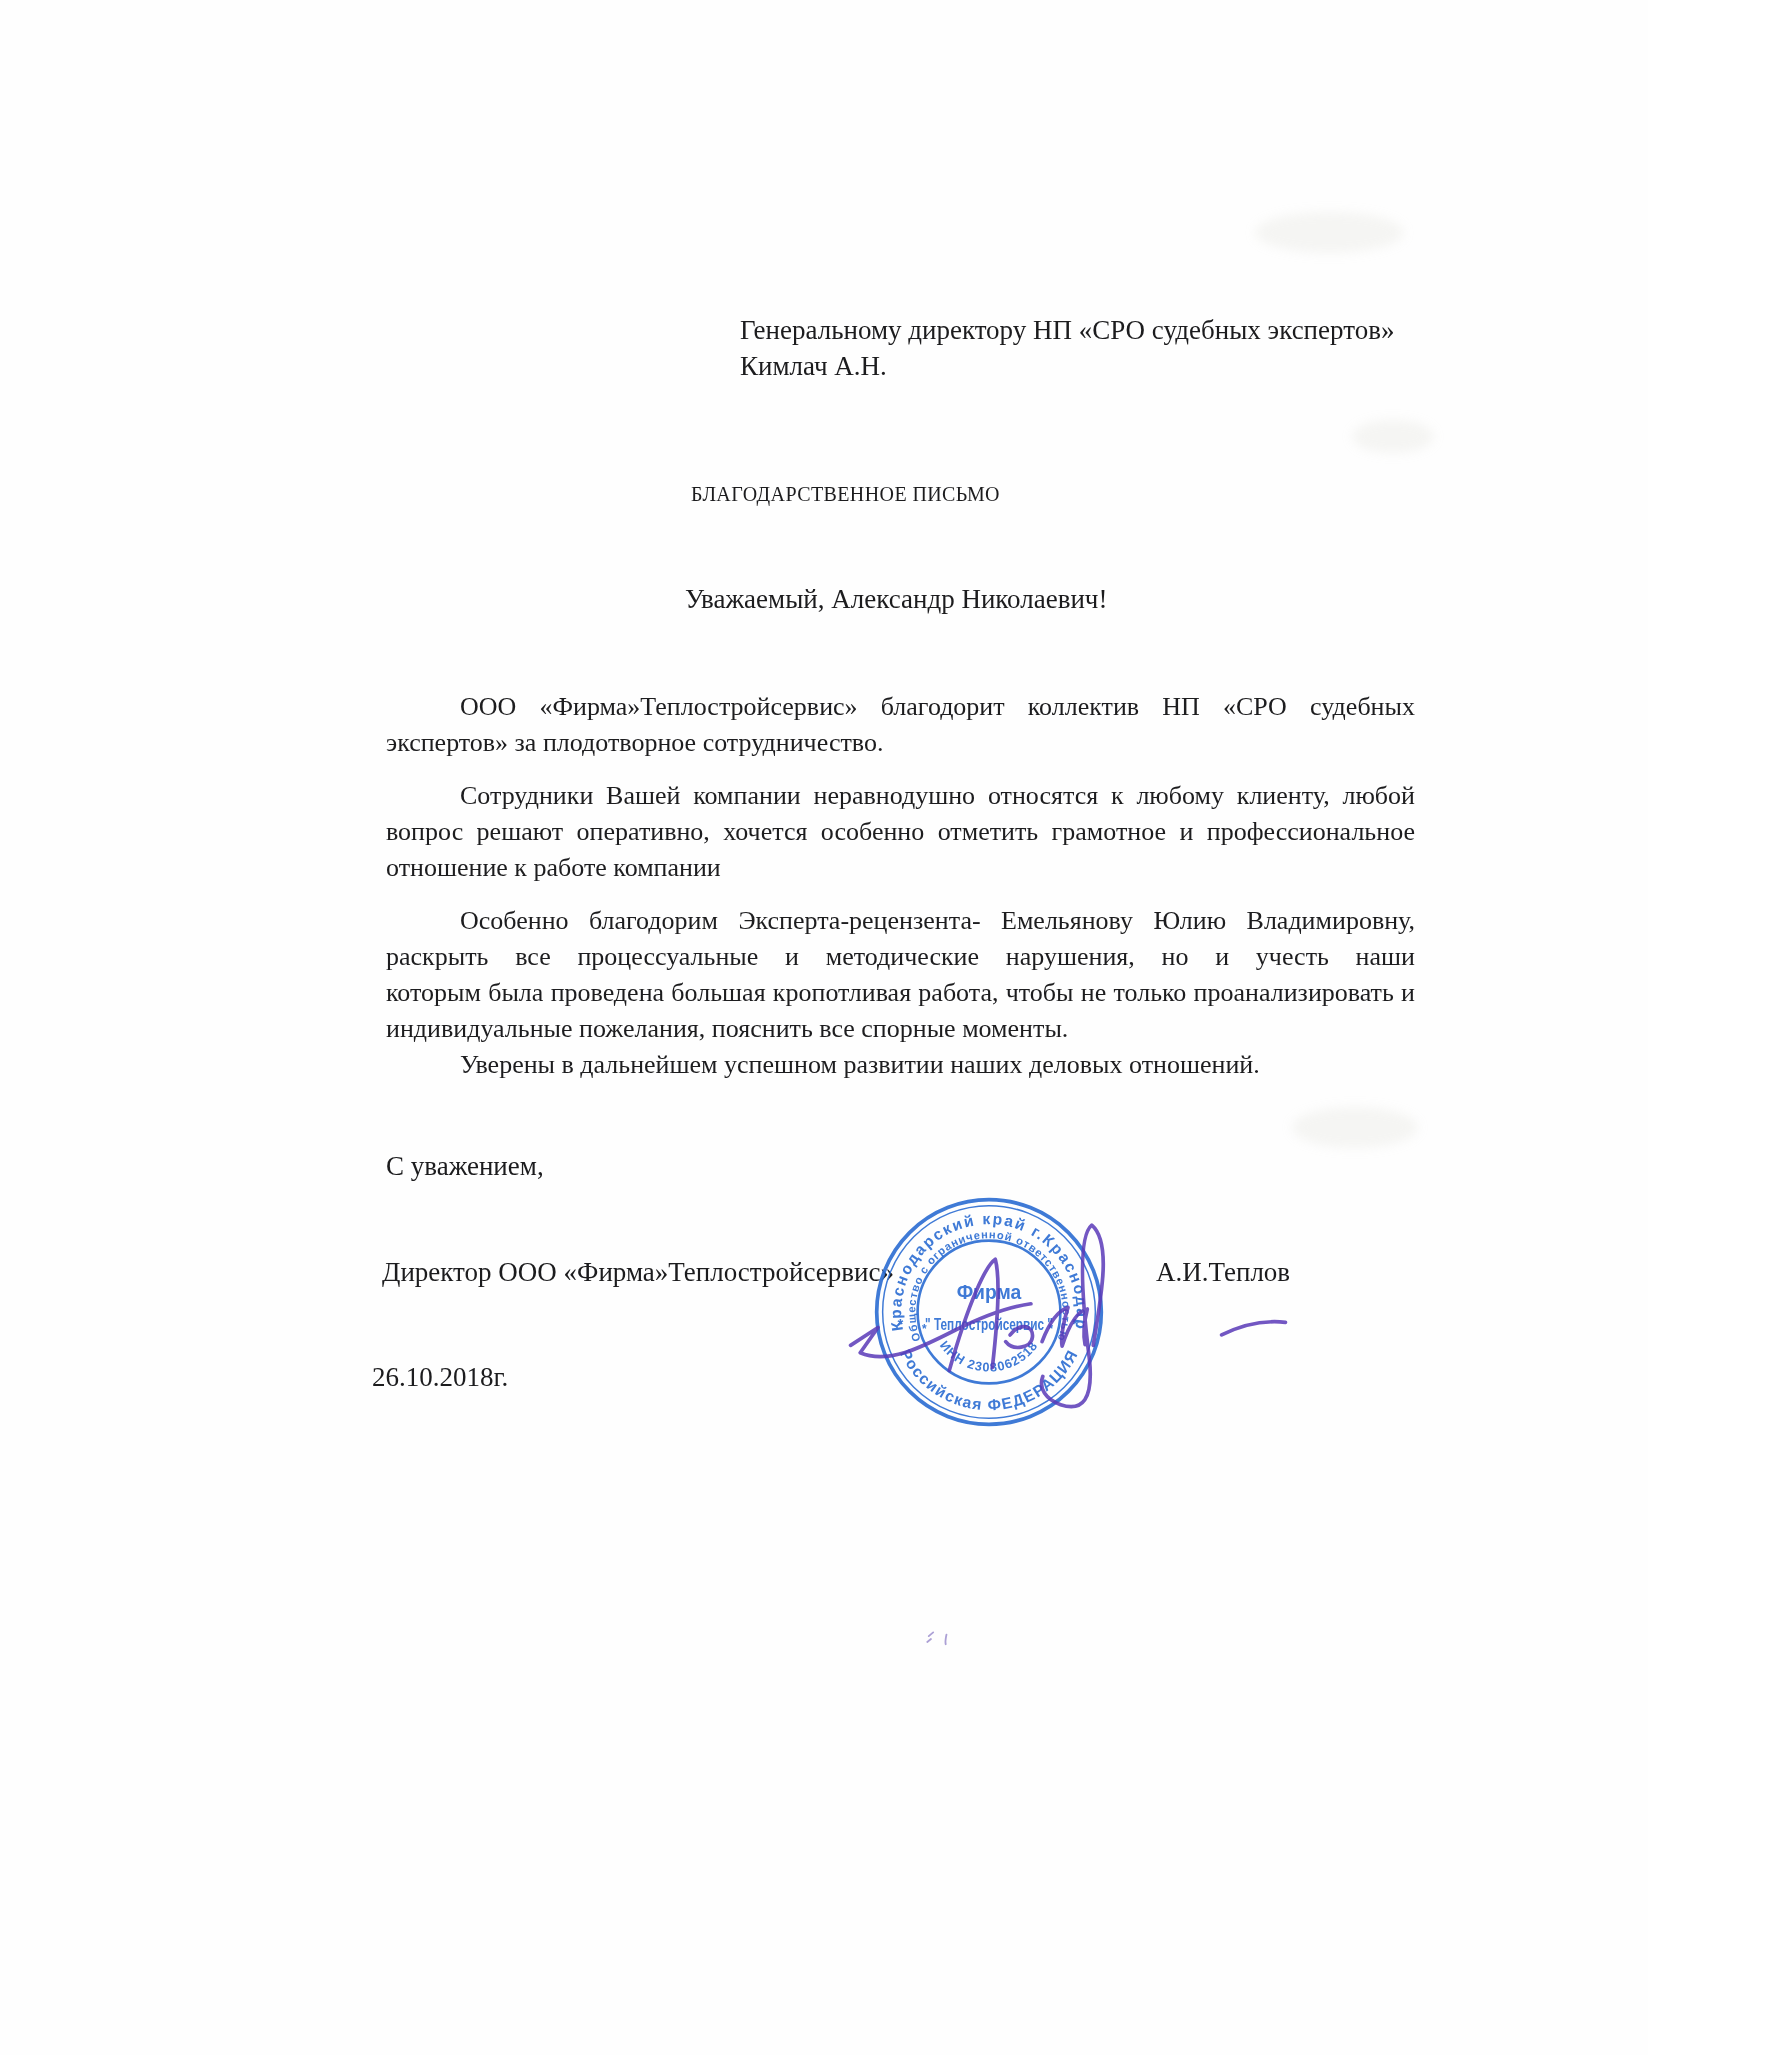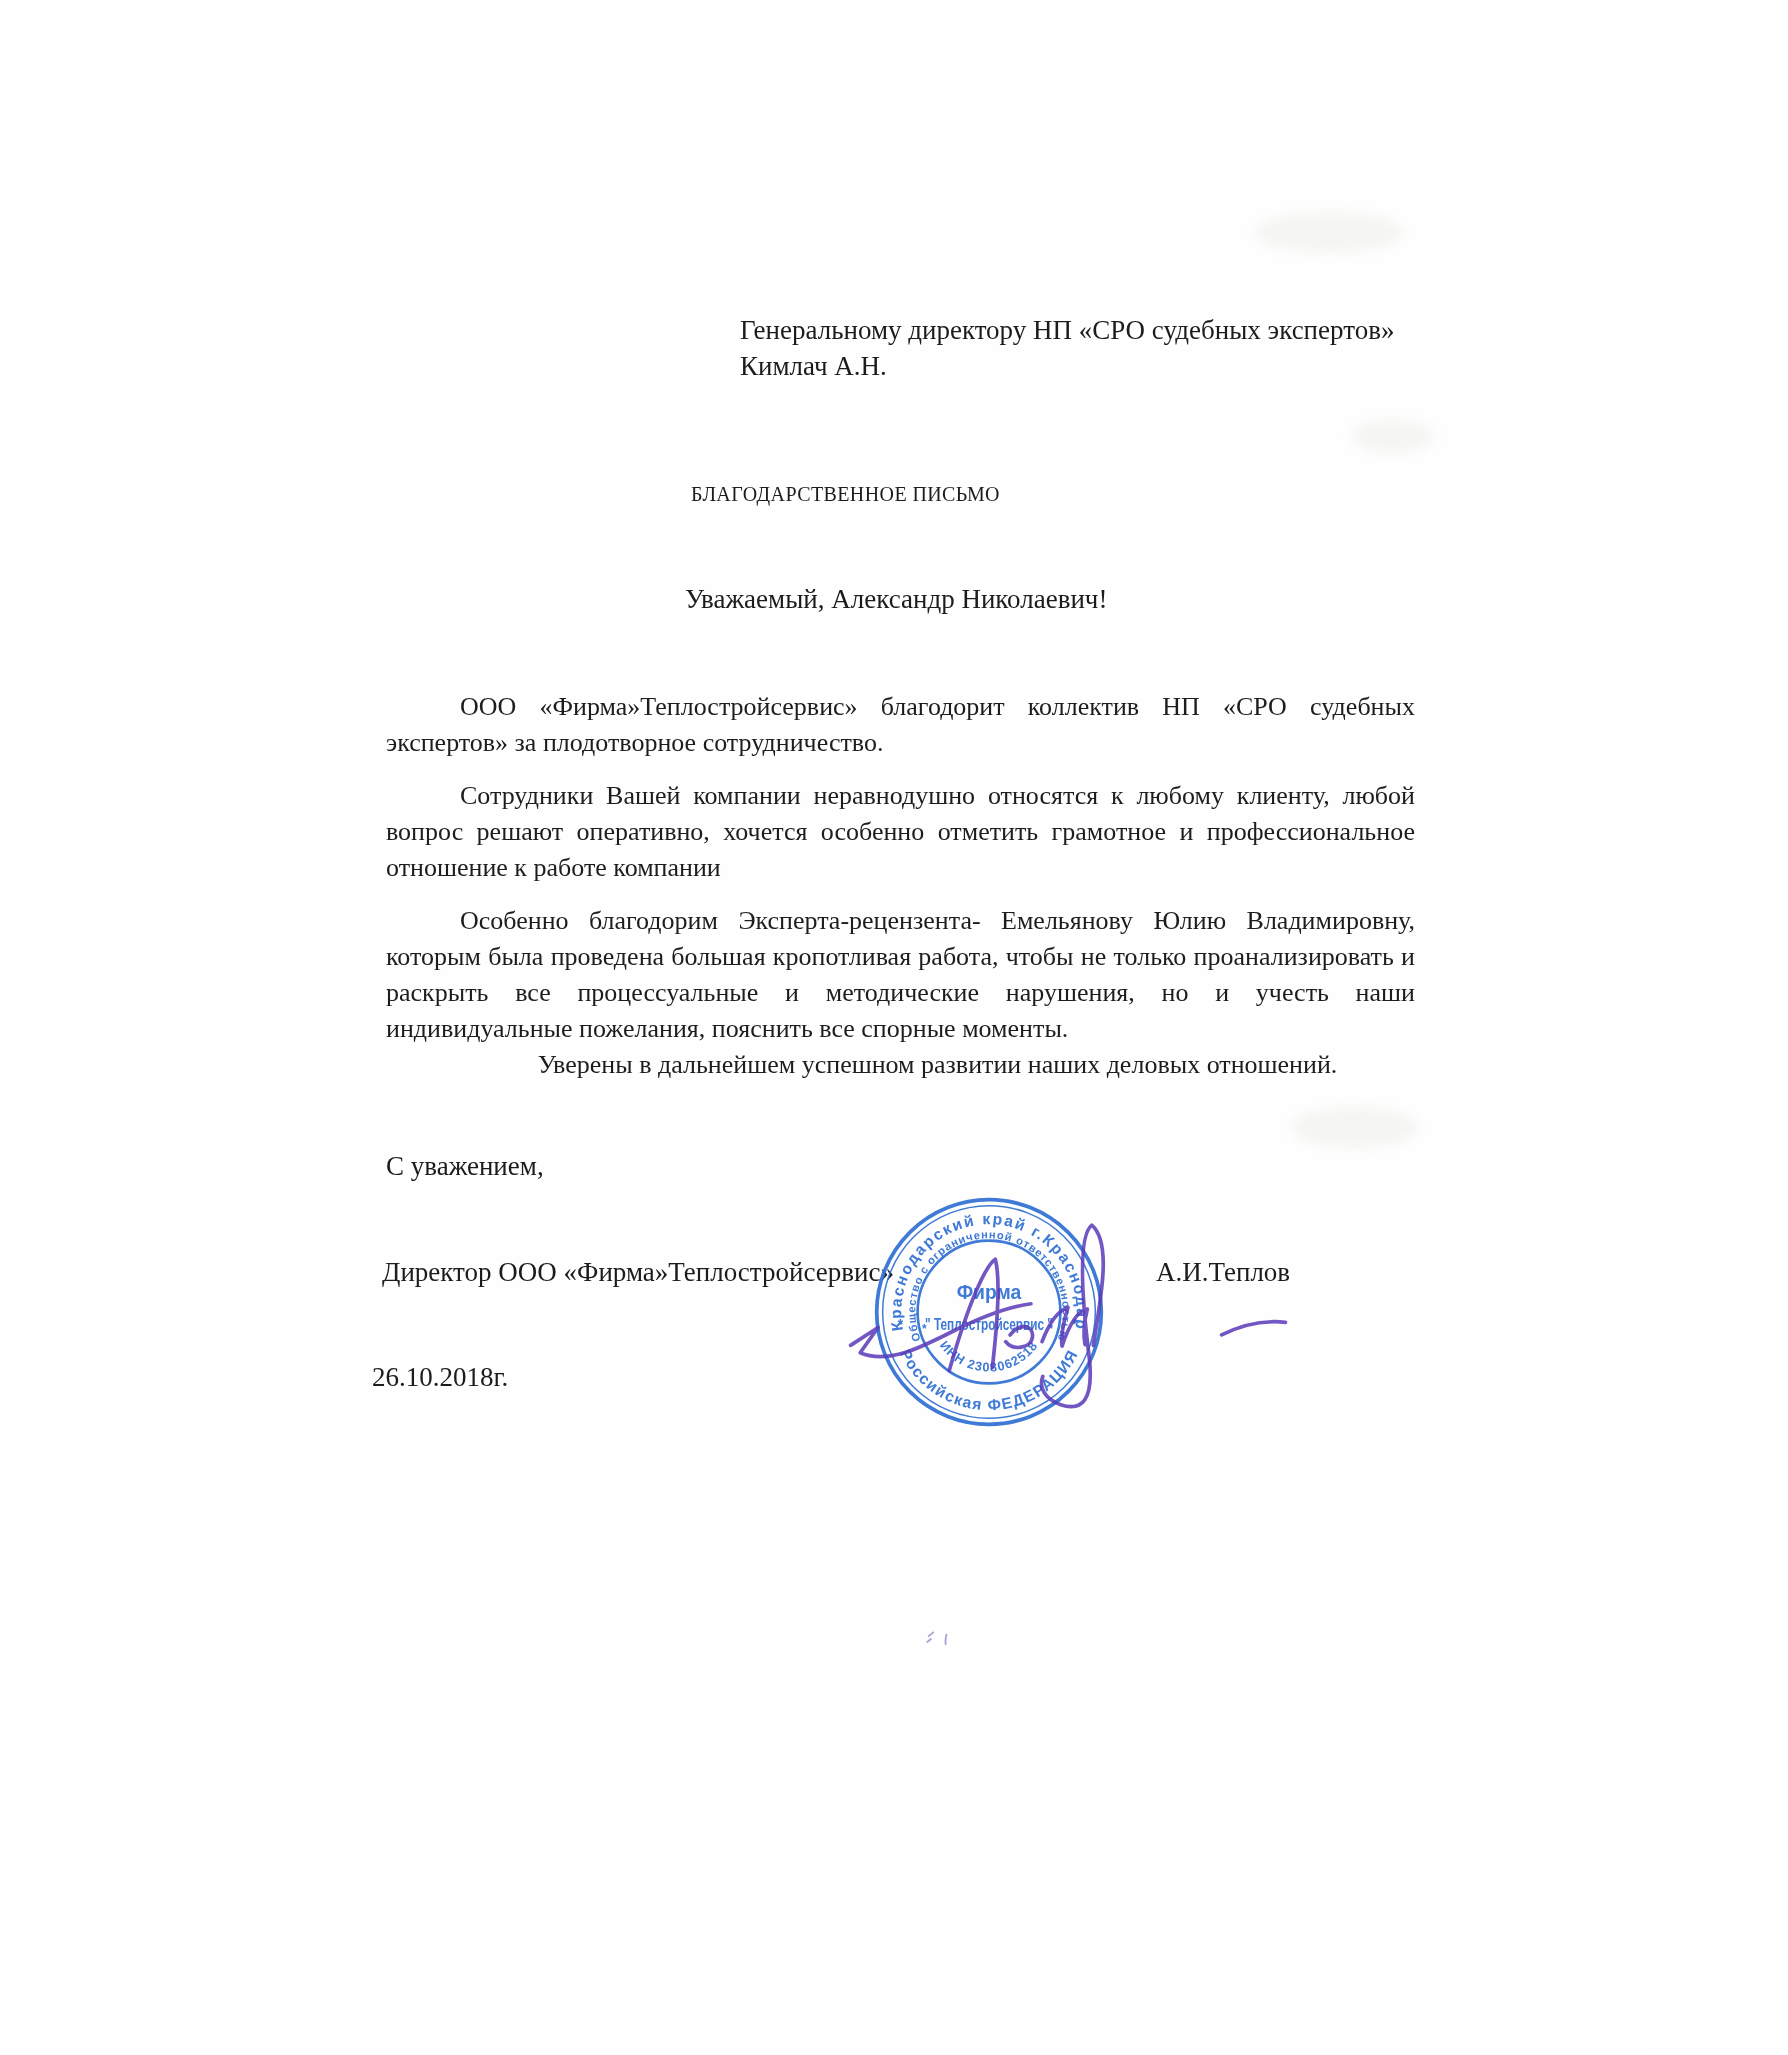--- a/index.html
+++ b/index.html
@@ -16,21 +16,21 @@
   .doc-text { font-size: 27px; line-height: 36px; color:#1c1c1e; }
   .recipient { left:740px; top:312px; width:668px; }
   .title {
     left:691px; top:483px; width:416px;
     font-size:20px; letter-spacing:0.4px; white-space:nowrap;
   }
   .salutation { left:685px; top:581px; white-space:nowrap; }
   .para { left:386px; width:1029px; }
   .para .line { font-size:26px; line-height:36px; color:#1d1d1f; }
   .para .just { text-align: justify; text-align-last: justify; }
-  .para .first { padding-left:74px;text-align:center; }
+  .para .first { padding-left:74px; }
   .closing { left:386px; top:1148px; white-space:nowrap; }
   .sig-role { left:382px; top:1254px; white-space:nowrap; }
   .sig-name { left:1156px; top:1254px; white-space:nowrap; }
   .date-line { left:372px; top:1359px; white-space:nowrap; }
   .stamp-wrap { left:870px; top:1193px; width:238px; height:238px; }
   .signature-wrap { left:817px; top:1188px; width:505px; height:282px; }
   .ink-specks { left:914px; top:1627px; width:59px; height:30px; }
   .smudge {
     position:absolute; border-radius:50%;
     background: rgba(190,190,180,0.14);
@@ -57,22 +57,22 @@
   </div>
 
   <div class="abs para" style="top:778px;">
     <div class="line just first">Сотрудники Вашей компании неравнодушно относятся к любому клиенту, любой</div>
     <div class="line just">вопрос решают оперативно, хочется особенно отметить грамотное и профессиональное</div>
     <div class="line">отношение к работе компании</div>
   </div>
 
   <div class="abs para" style="top:895px;margin-top:8px;">
     <div class="line just first">Особенно благодорим Эксперта-рецензента- Емельянову Юлию Владимировну,</div>
+    <div class="line just">раскрыть все процессуальные и методические нарушения, но и учесть наши</div>
     <div class="line just">которым была проведена большая кропотливая работа, чтобы не только проанализировать и</div>
-    <div class="line just">раскрыть все процессуальные и методические нарушения, но и учесть наши</div>
     <div class="line">индивидуальные пожелания, пояснить все спорные моменты.</div>
   </div>
 
   <div class="abs para" style="top:1047px;">
     <div class="line first">Уверены в дальнейшем успешном развитии наших деловых отношений.</div>
   </div>
 
   <div class="abs closing doc-text">С уважением,</div>
 
   <div class="abs sig-role doc-text">Директор ООО «Фирма»Теплостройсервис»</div>

